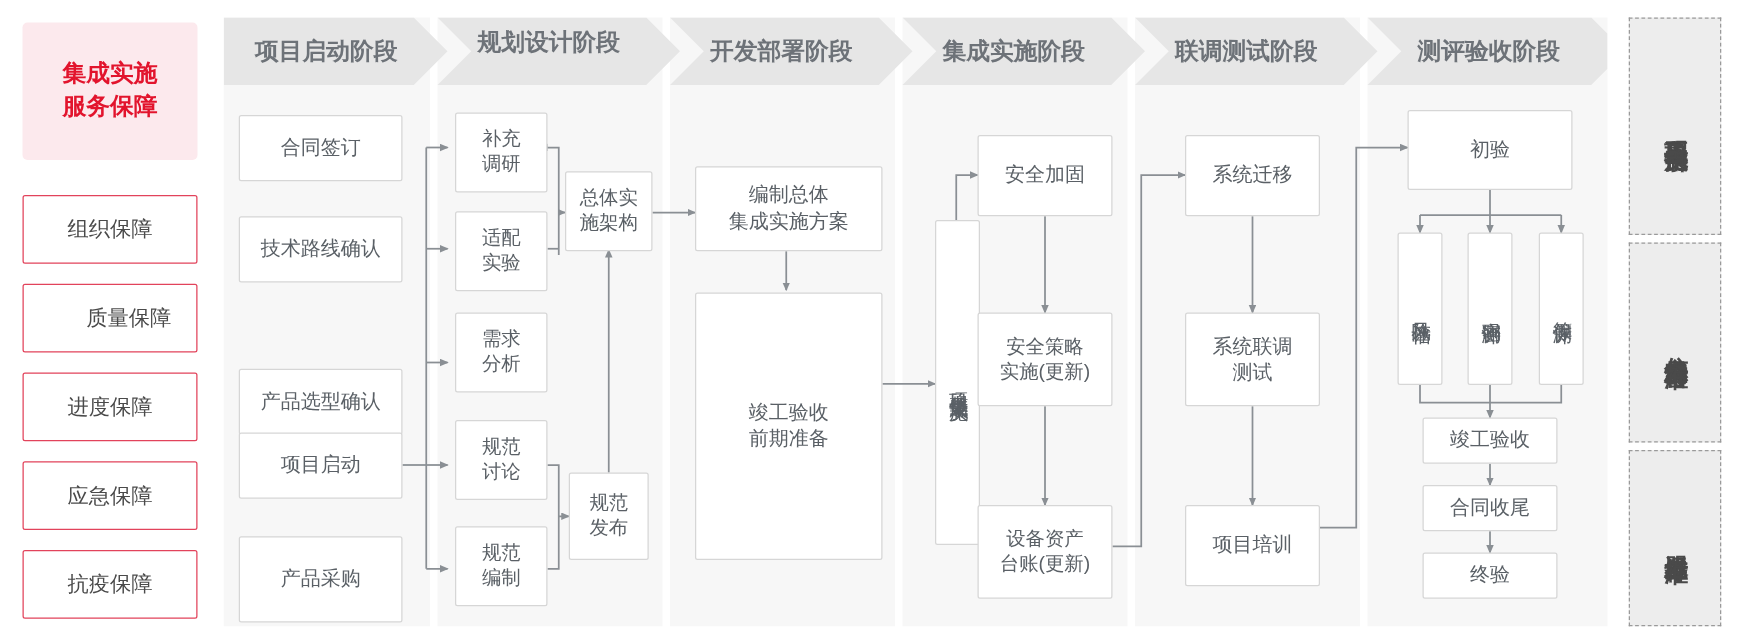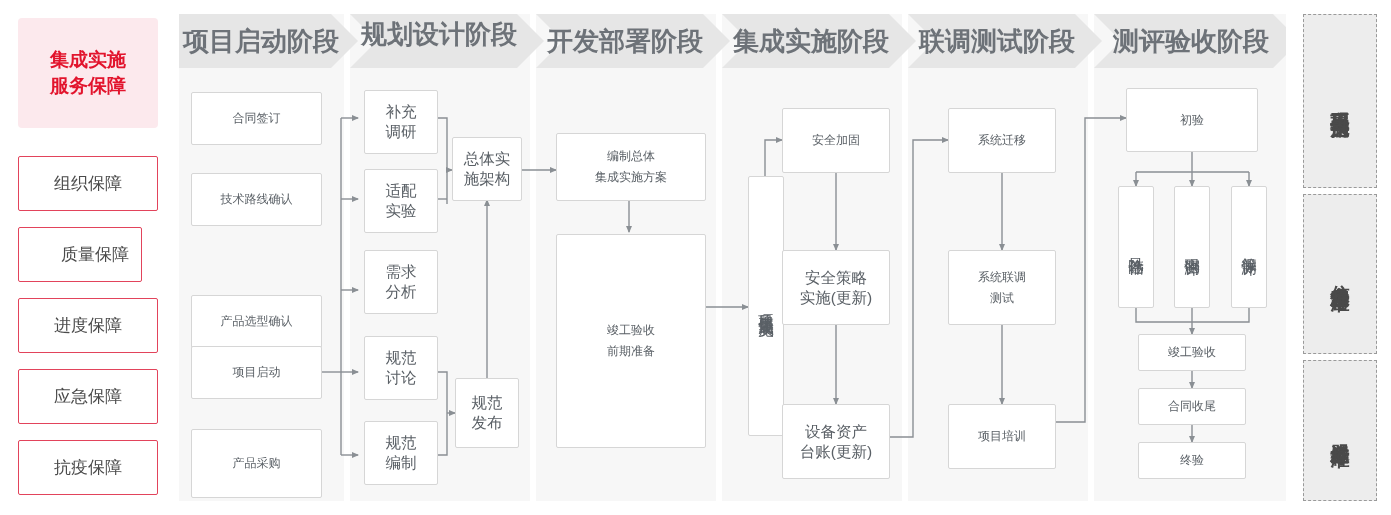--- a/index.html
+++ b/index.html
@@ -28,29 +28,29 @@
     background:#ffffff;border:1.5px solid #e2435b;border-radius:2px;
     color:#4a4a4a;font-size:17px;
     display:flex;align-items:center;justify-content:center;text-align:center;
   }
 
   
   .colbg{background:#f7f7f7;z-index:0;}
   .chev{z-index:3;}
   .chevlabel{
     position:absolute;z-index:4;
-    color:#6d7278;font-weight:bold;font-size:26px;
+    color:#6d7278;font-weight:bold;font-size:19px;
     display:flex;align-items:center;justify-content:center;
     white-space:nowrap;
   }
 
   
   .node{
     background:#ffffff;border:1px solid #d6d6d6;border-radius:2px;
-    color:#5a6066;font-size:12px;line-height:21px;
+    color:#5a6066;font-size:16px;line-height:21px;
     display:flex;align-items:center;justify-content:center;text-align:center;
     z-index:2;
   }
   .node.sm{font-size:15.5px;line-height:20px;}
   .vert{
     writing-mode:vertical-rl;text-orientation:upright;
     letter-spacing:1px;
   }
 
   
@@ -158,21 +158,21 @@
   <div class="chevlabel" style="left:918px;top:14px;width:158px;height:54px;">联调测试阶段</div>
   <div class="chevlabel" style="left:1106px;top:14px;width:170px;height:54px;">测评验收阶段</div>
 
   <div class="abs redhead" style="left:18px;top:18px;width:140px;height:110px;">
     <div>
       <div>集成实施</div>
       <div>服务保障</div>
     </div>
   </div>
   <div class="abs redbox" style="left:18px;top:156px;width:140px;height:55px;">组织保障</div>
-  <div class="abs redbox" style="left:18px;top:227px;width:124px;height:55px;padding-left:30px;">质量保障</div>
+  <div class="abs redbox" style="left:18px;top:227px;width:140px;height:55px;padding-left:30px;">质量保障</div>
   <div class="abs redbox" style="left:18px;top:298px;width:140px;height:55px;">进度保障</div>
   <div class="abs redbox" style="left:18px;top:369px;width:140px;height:55px;">应急保障</div>
   <div class="abs redbox" style="left:18px;top:440px;width:140px;height:55px;">抗疫保障</div>
 
   <div class="abs node" style="left:191px;top:92px;width:131px;height:53px;">合同签订</div>
   <div class="abs node" style="left:191px;top:173px;width:131px;height:53px;">技术路线确认</div>
   <div class="abs node" style="left:191px;top:255px;width:131px;height:53px;margin-top:40px;">产品选型确认</div>
   <div class="abs node" style="left:191px;top:346px;width:131px;height:53px;">项目启动</div>
   <div class="abs node" style="left:191px;top:429px;width:131px;height:69px;">产品采购</div>
 

